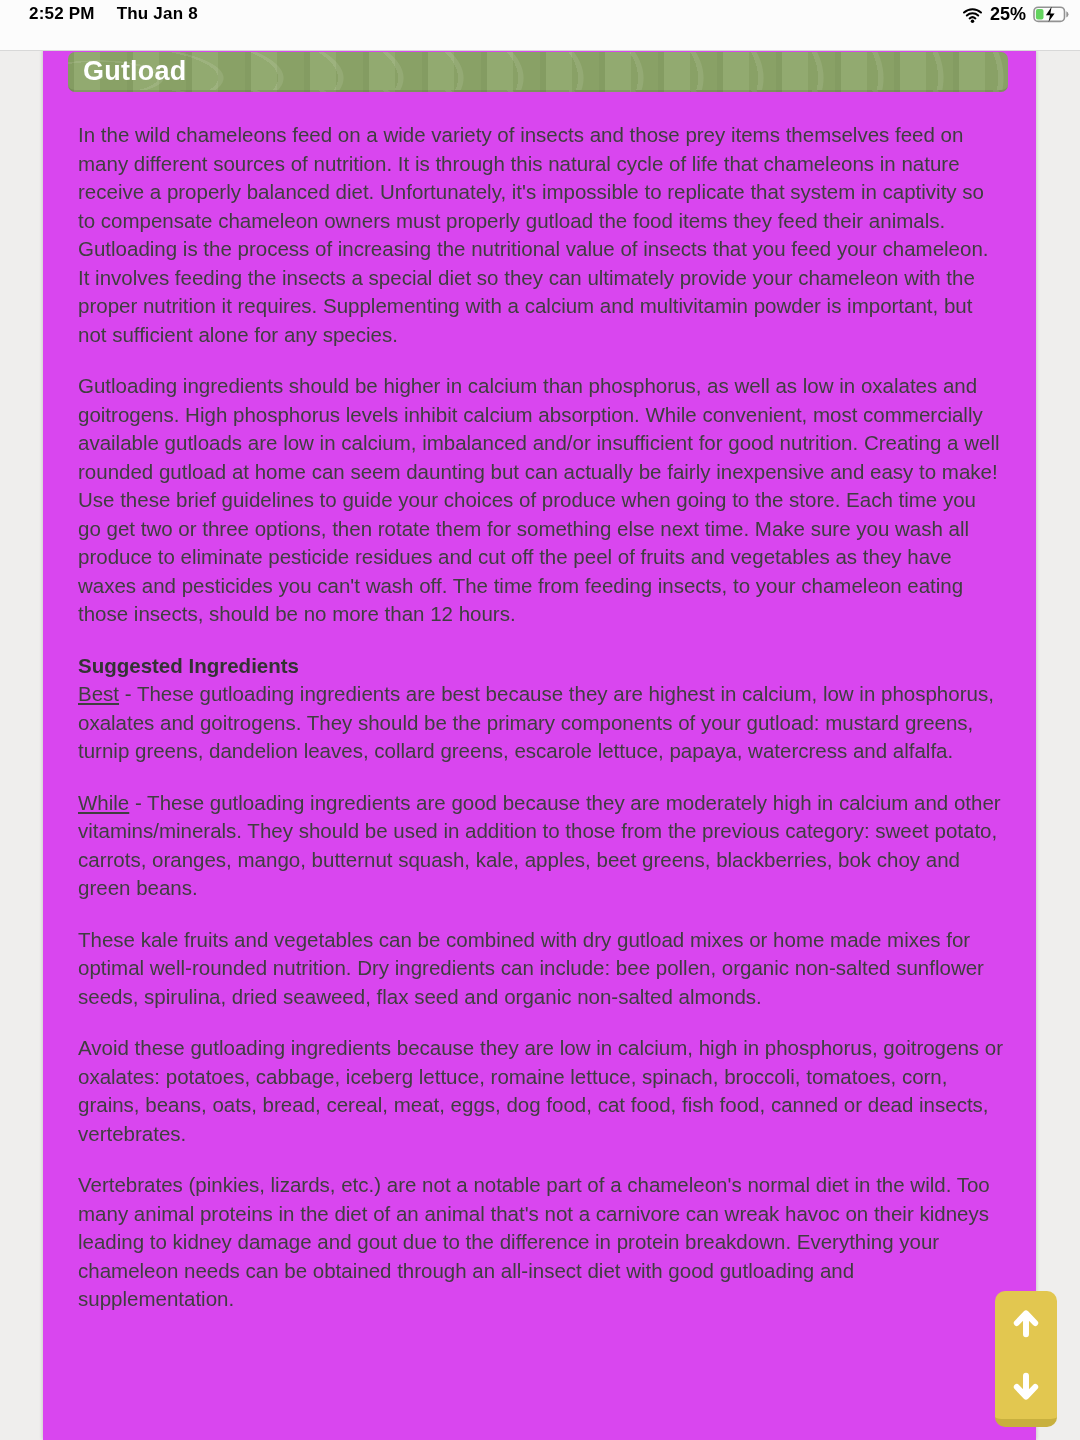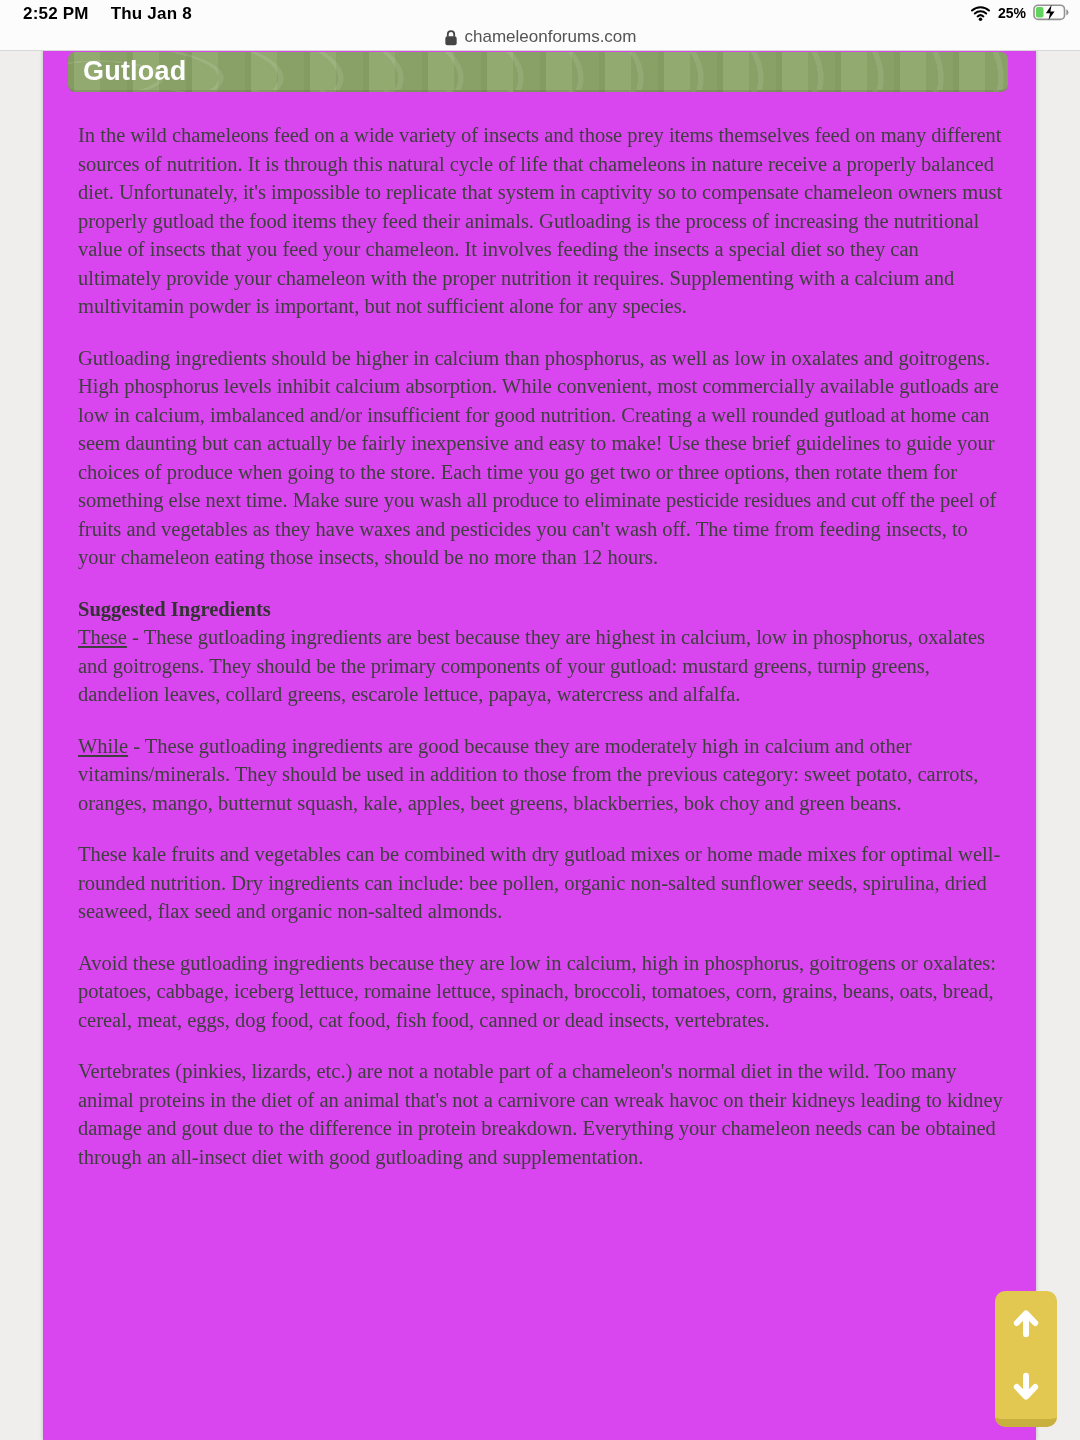--- a/index.html
+++ b/index.html
@@ -7,25 +7,25 @@
     width:1080px;height:1440px;position:relative;overflow:hidden;
     background:#efeeed;
     font-family:"Liberation Sans", sans-serif;
     -webkit-font-smoothing:antialiased;
   }
   
   .chrome{
     position:absolute;top:0;left:0;width:1080px;height:50px;
     background:#fcfcfc;border-bottom:1px solid #d8d8d8;z-index:5;
   }
-  .status-row{position:absolute;top:4px;left:11px;right:0;height:24px;}
+  .status-row{position:absolute;top:4px;left:17px;right:0;height:24px;}
   .status-left{position:absolute;left:12px;top:0;display:flex;gap:22px;
     font-size:17px;font-weight:600;color:#000;letter-spacing:.2px;}
   .status-right{position:absolute;right:10px;top:0;display:flex;align-items:center;gap:7px;
-    font-size:14px;font-weight:600;color:#000;}
+    font-size:18px;font-weight:600;color:#000;}
   .url-row{
     position:absolute;top:25px;left:0;right:0;height:24px;
     display:flex;align-items:center;justify-content:center;gap:7px;
     font-size:17px;color:#545454;
   }
   .icon-svg{display:block;}
   
   .page{
     position:absolute;top:50px;left:0;width:1080px;height:1390px;
     background:#efeeed;
@@ -45,21 +45,21 @@
       repeating-radial-gradient(ellipse 26px 7px at 30px 26px,
         rgba(255,255,255,0.10) 0 5px, rgba(255,255,255,0) 6px 60px),
       #8ca568;
     border-bottom:2px solid rgba(0,0,0,.10);
     display:flex;align-items:center;
     padding-left:15px;
     color:#ffffff;font-size:27px;font-weight:700;letter-spacing:.2px;
   }
   .article{
     margin:29px 33px 4px 35px;width:925px;
-    font-size:20.5px;line-height:28.5px;color:#3f3f3f;font-family:Liberation Serif, serif;
+    font-size:20.5px;line-height:28.5px;color:#3f3f3f;
   }
   .article p{margin:0 0 23px 0;}
   .article p.tight{margin-bottom:0;}
   .article h3{
     margin:0;font-size:20.5px;line-height:28.5px;font-weight:700;color:#333333;
   }
   .lead-underline{text-decoration:underline;}
   
   .scroll-buttons{
     position:absolute;right:23px;bottom:13px;width:62px;
@@ -94,45 +94,36 @@
       <span>
         <svg class="icon-svg" width="37" height="17" viewBox="0 0 37 17">
           <rect x="1" y="1.2" width="30.5" height="14.2" rx="4.2" fill="none" stroke="rgba(0,0,0,0.42)" stroke-width="1.6"></rect>
           <path d="M33.3 5.2 v6.2 a3.3 3.3 0 0 0 0 -6.2 z" fill="rgba(0,0,0,0.42)"></path>
           <rect x="2.9" y="3.1" width="7.6" height="10.4" rx="2" fill="#63d35e"></rect>
           <path d="M18.6 0.8 L12.9 9.2 h4.1 L15.5 16 L21.6 7.4 h-4.2 z" fill="#000"></path>
         </svg>
       </span>
     </div>
   </div>
-  <div class="url-row">
-    <span>
-      <svg class="icon-svg" width="14" height="17" viewBox="0 0 14 18">
-        <path d="M3.6 8.2 V5.6 a3.4 3.4 0 0 1 6.8 0 V8.2" fill="none" stroke="#454545" stroke-width="1.9"></path>
-        <rect x="1" y="7.8" width="12" height="9.4" rx="2.2" fill="#454545"></rect>
-      </svg>
-    </span>
-    <span>chameleonforums.com</span>
-  </div>
 </div>
 
 <div class="page">
   <div class="content-col">
 
     <div class="banner">
       <span>Gutload</span>
     </div>
 
     <div class="article">
       <p>In the wild chameleons feed on a wide variety of insects and those prey items themselves feed on many different sources of nutrition. It is through this natural cycle of life that chameleons in nature receive a properly balanced diet. Unfortunately, it's impossible to replicate that system in captivity so to compensate chameleon owners must properly gutload the food items they feed their animals. Gutloading is the process of increasing the nutritional value of insects that you feed your chameleon. It involves feeding the insects a special diet so they can ultimately provide your chameleon with the proper nutrition it requires. Supplementing with a calcium and multivitamin powder is important, but not sufficient alone for any species.</p>
 
       <p>Gutloading ingredients should be higher in calcium than phosphorus, as well as low in oxalates and goitrogens. High phosphorus levels inhibit calcium absorption. While convenient, most commercially available gutloads are low in calcium, imbalanced and/or insufficient for good nutrition. Creating a well rounded gutload at home can seem daunting but can actually be fairly inexpensive and easy to make! Use these brief guidelines to guide your choices of produce when going to the store. Each time you go get two or three options, then rotate them for something else next time. Make sure you wash all produce to eliminate pesticide residues and cut off the peel of fruits and vegetables as they have waxes and pesticides you can't wash off. The time from feeding insects, to your chameleon eating those insects, should be no more than 12 hours.</p>
 
       <h3>Suggested Ingredients</h3>
-      <p><span class="lead-underline">These</span><span> - These gutloading ingredients are best because they are highest in calcium, low in phosphorus, oxalates and goitrogens. They should be the primary components of your gutload: mustard greens, turnip greens, dandelion leaves, collard greens, escarole lettuce, papaya, watercress and alfalfa.</span></p>
+      <p><span class="lead-underline">Best</span><span> - These gutloading ingredients are best because they are highest in calcium, low in phosphorus, oxalates and goitrogens. They should be the primary components of your gutload: mustard greens, turnip greens, dandelion leaves, collard greens, escarole lettuce, papaya, watercress and alfalfa.</span></p>
 
       <p><span class="lead-underline">While</span><span> - These gutloading ingredients are good because they are moderately high in calcium and other vitamins/minerals. They should be used in addition to those from the previous category: sweet potato, carrots, oranges, mango, butternut squash, kale, apples, beet greens, blackberries, bok choy and green beans.</span></p>
 
       <p>These kale fruits and vegetables can be combined with dry gutload mixes or home made mixes for optimal well-rounded nutrition. Dry ingredients can include: bee pollen, organic non-salted sunflower seeds, spirulina, dried seaweed, flax seed and organic non-salted almonds.</p>
 
       <p>Avoid these gutloading ingredients because they are low in calcium, high in phosphorus, goitrogens or oxalates: potatoes, cabbage, iceberg lettuce, romaine lettuce, spinach, broccoli, tomatoes, corn, grains, beans, oats, bread, cereal, meat, eggs, dog food, cat food, fish food, canned or dead insects, vertebrates.</p>
 
       <p class="tight">Vertebrates (pinkies, lizards, etc.) are not a notable part of a chameleon's normal diet in the wild. Too many animal proteins in the diet of an animal that's not a carnivore can wreak havoc on their kidneys leading to kidney damage and gout due to the difference in protein breakdown. Everything your chameleon needs can be obtained through an all-insect diet with good gutloading and supplementation.</p>
     </div>
   </div>

